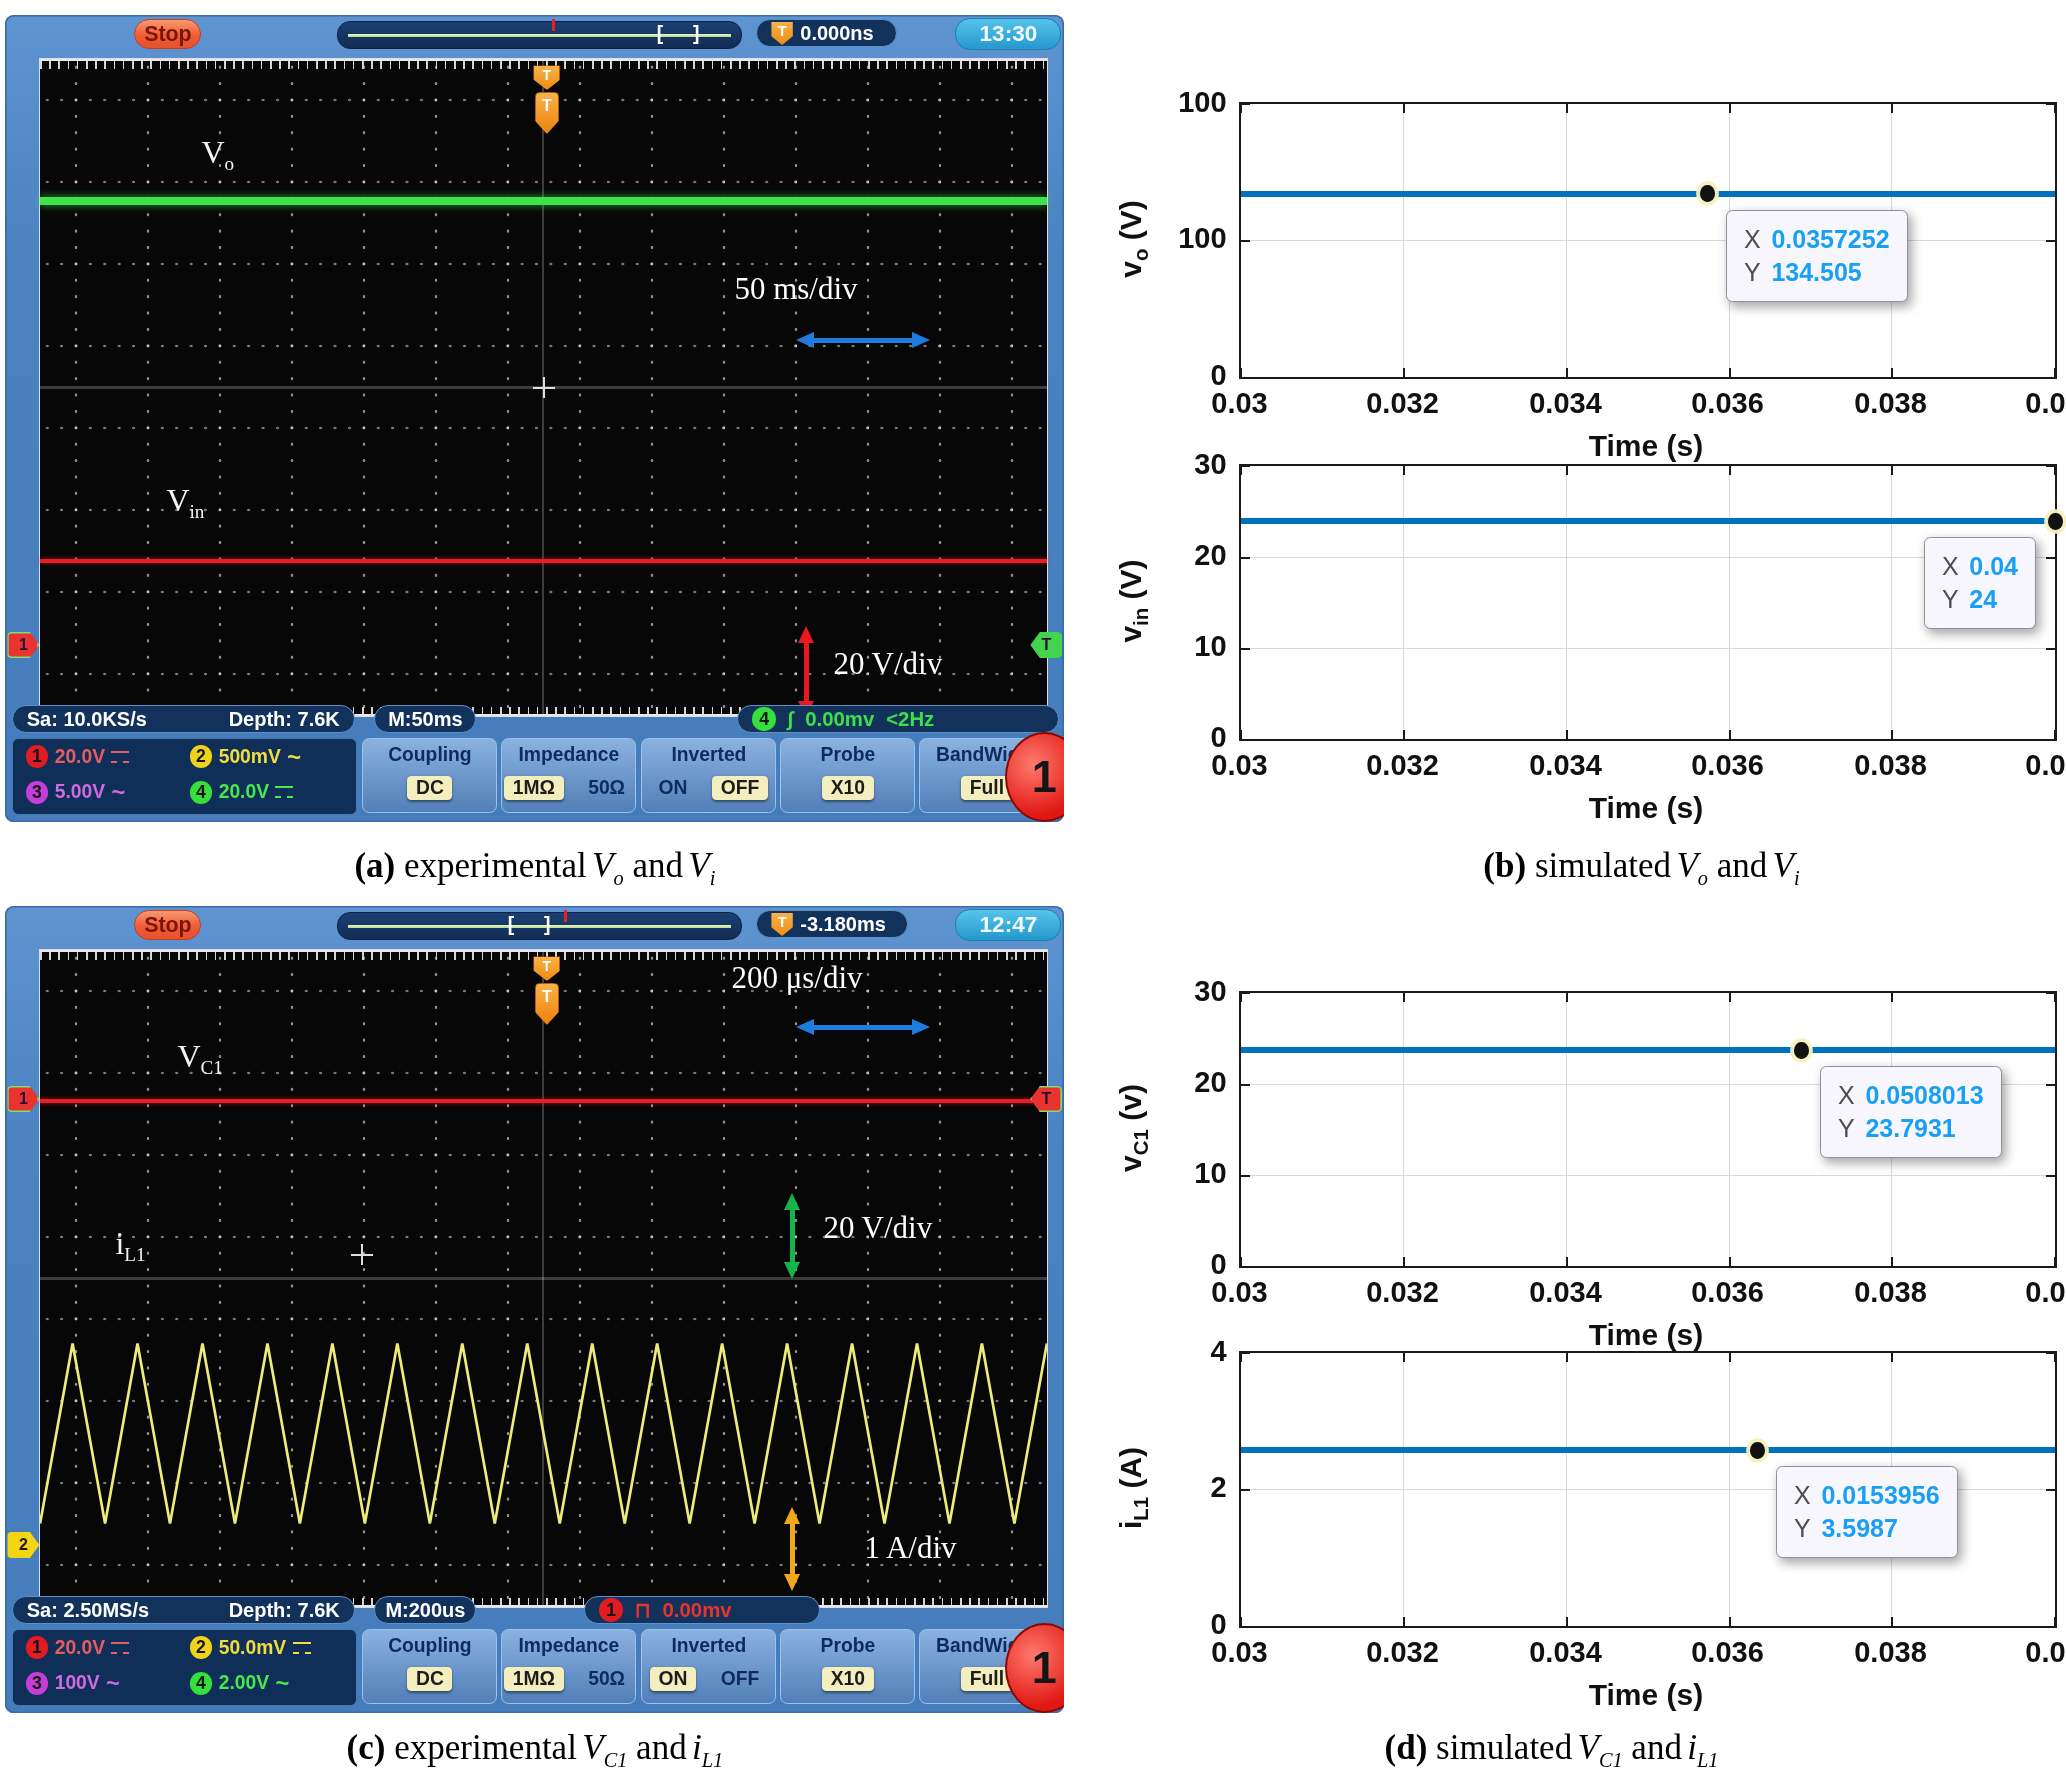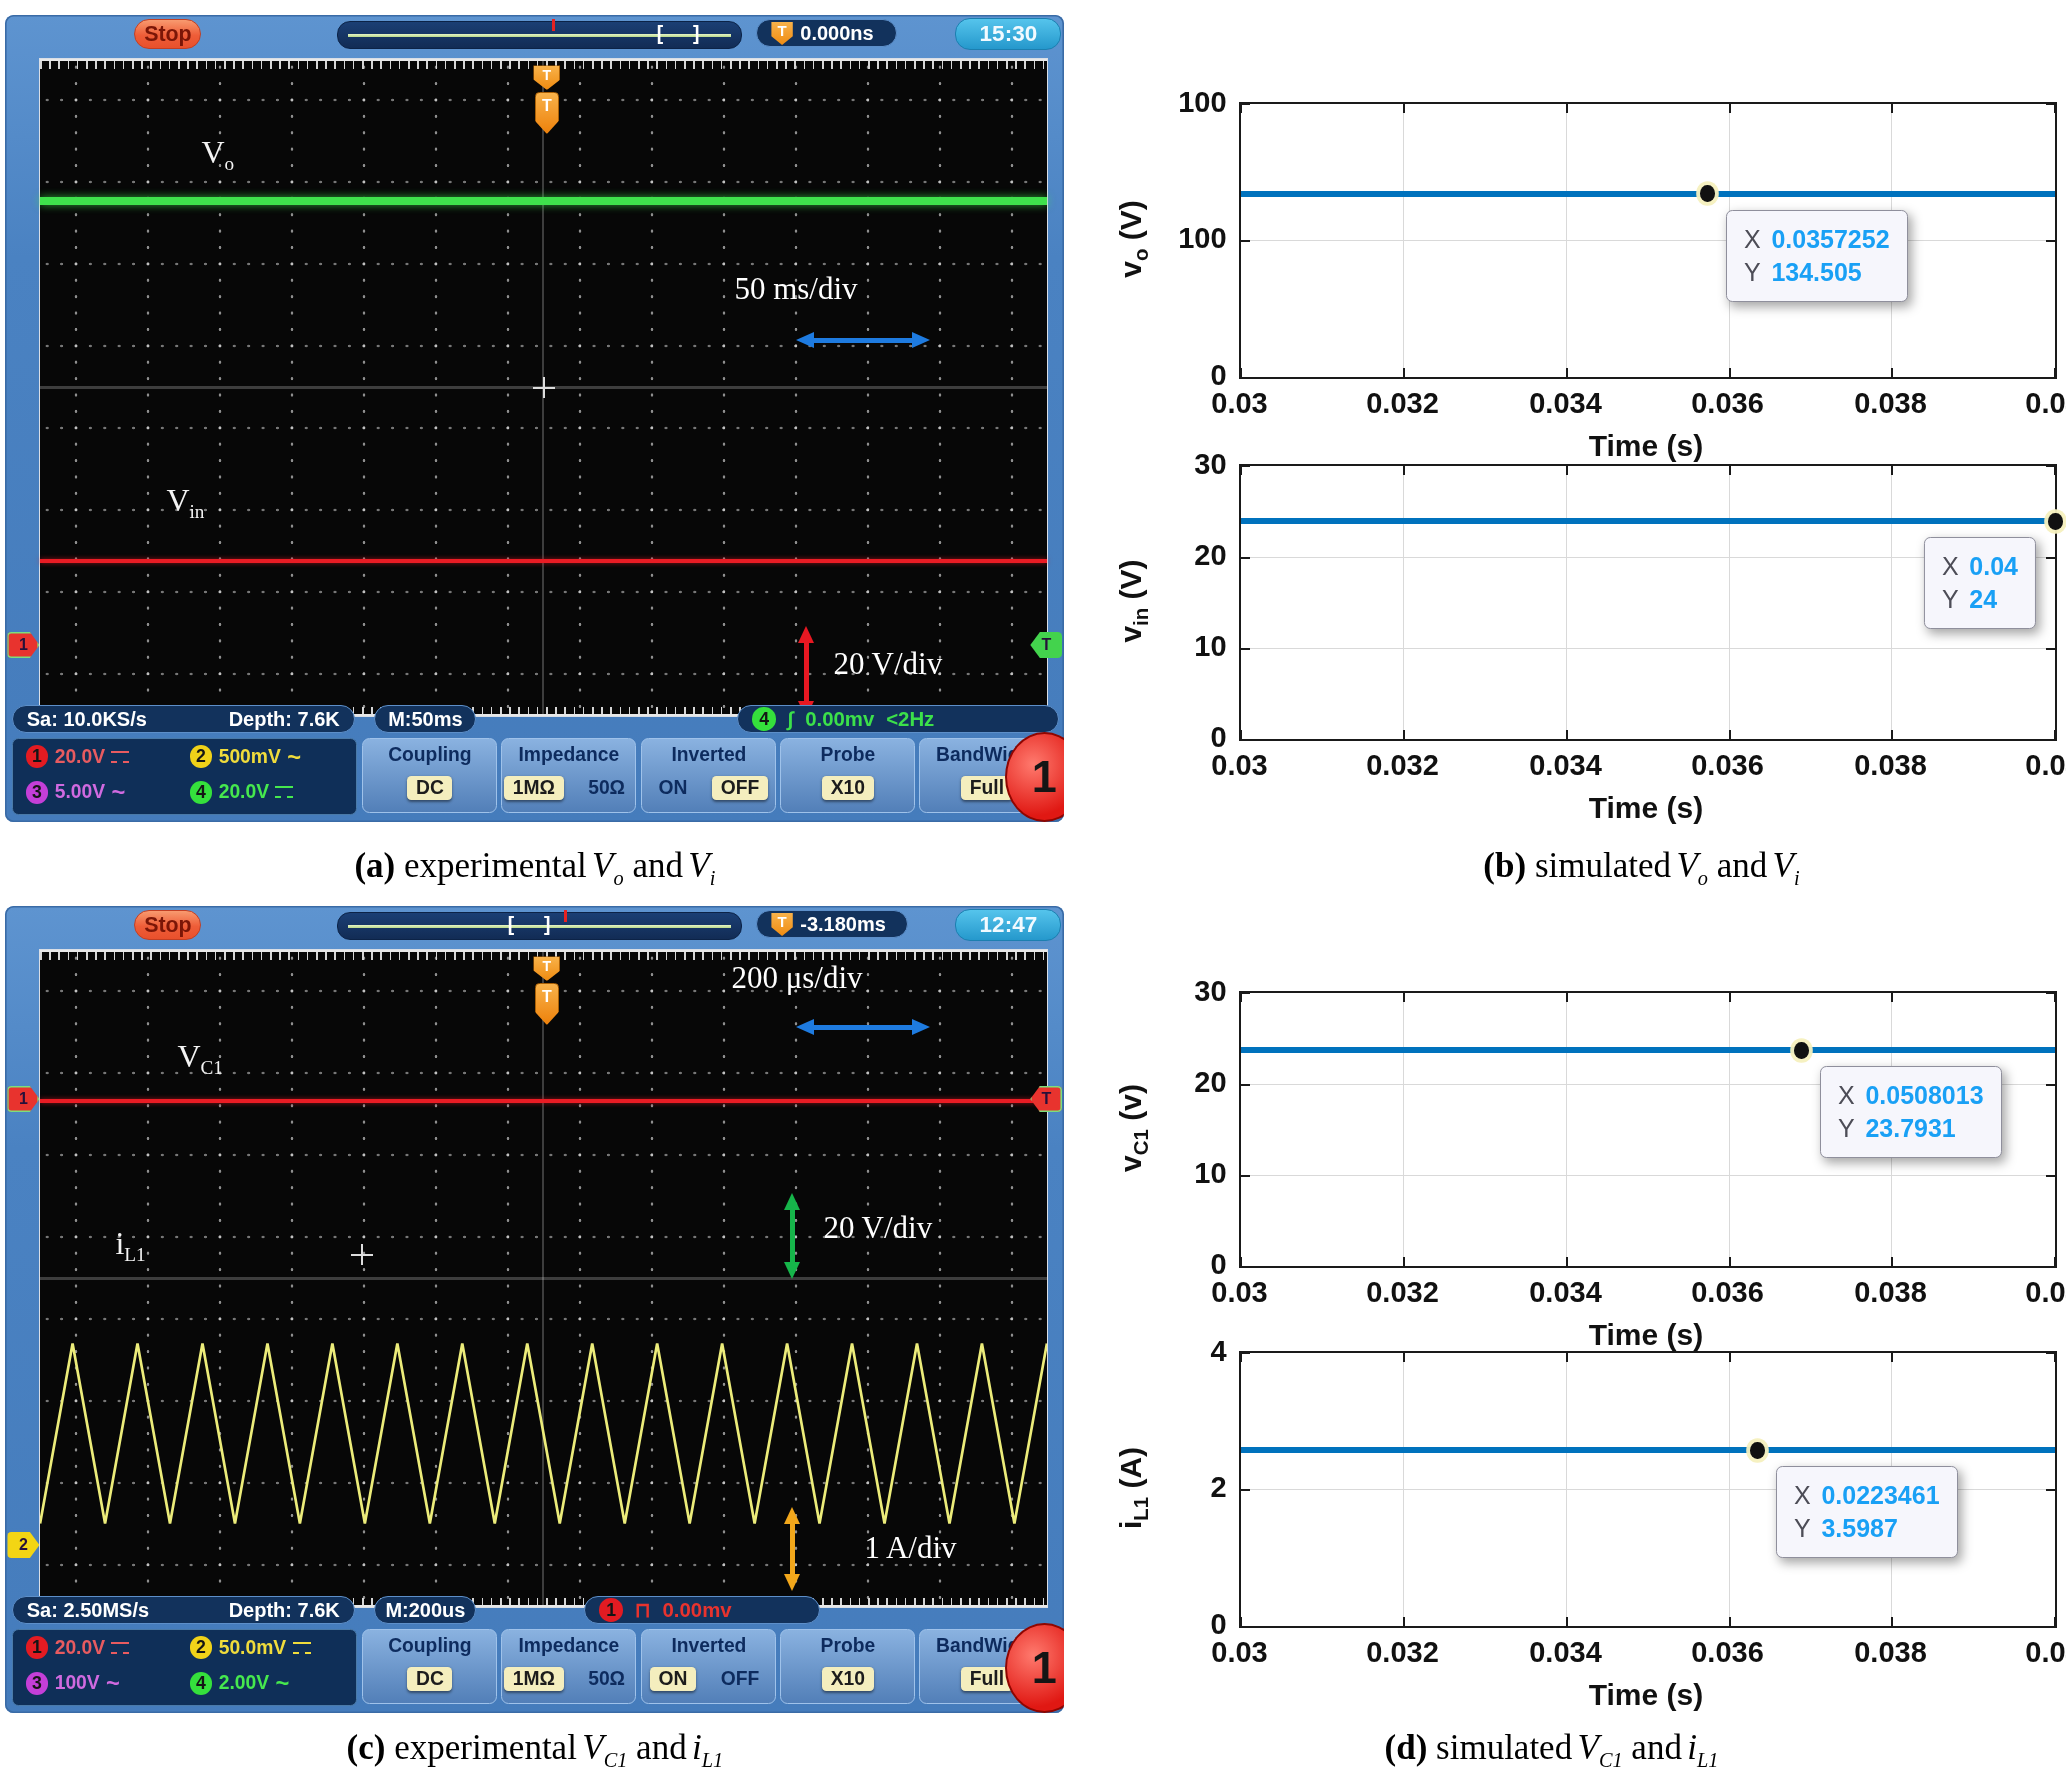--- a/index.html
+++ b/index.html
@@ -153,21 +153,21 @@
   <div class="hpos" style="left:332px;top:6.4px;width:403px;height:26px">
     <div class="gline"></div>
     <span class="hb" style="left:79%">[</span>
     <span class="hb" style="left:88%">]</span>
     <div class="rtick" style="left:53%"></div>
   </div>
   <div class="pill" style="left:751px;top:4.3px;width:141px">
     <span class="tbadge">T</span>
     <span>0.000ns</span>
   </div>
-  <div class="clockpill" style="left:950px;top:3.2px;width:104px;height:30px">15:30</div>
+  <div class="clockpill" style="left:950px;top:3.2px;width:104px;height:30px">13:30</div>
 
   <div class="screen">
     <div class="ruler top"></div>
     <div class="ruler bot"></div>
     <div class="tmark" style="left:493px;top:6.4px">
       <div class="tpent">T</div>
       <div class="tpin">T</div>
     </div>
     <span class="slabel" style="left:161px;top:75px">
       <span>V</span><sub>o</sub></span>
@@ -558,21 +558,21 @@
       <div class="grid h" style="top: 136px;"></div>
       <div class="tick tl" style="top: 136px;"></div>
       <div class="tick tr" style="top: 136px;"></div>
       <div class="tick tl" style="top: -0.5px;"></div>
       <div class="tick tr" style="top: -0.5px;"></div>
       <div class="sline" style="top: 94px; background: rgb(0, 114, 189);"></div>
       <div class="mark" style="left: 509px; top: 89px;"></div>
       <div class="dtip" style="top: 113px; left: 535px;">
         <div class="drow">
           <span class="dk">X</span>
-          <span class="dv">0.0223461</span>
+          <span class="dv">0.0153956</span>
         </div>
         <div class="drow">
           <span class="dk">Y</span>
           <span class="dv">3.5987</span>
         </div>
       </div>
     </div>
   <div class="ylabel"><span>i</span><sub>L1</sub><span> (A)</span></div>
   <div class="xlabel">Time (s)</div>
 <div class="xlab" style="left: 91px;">0.03</div>

